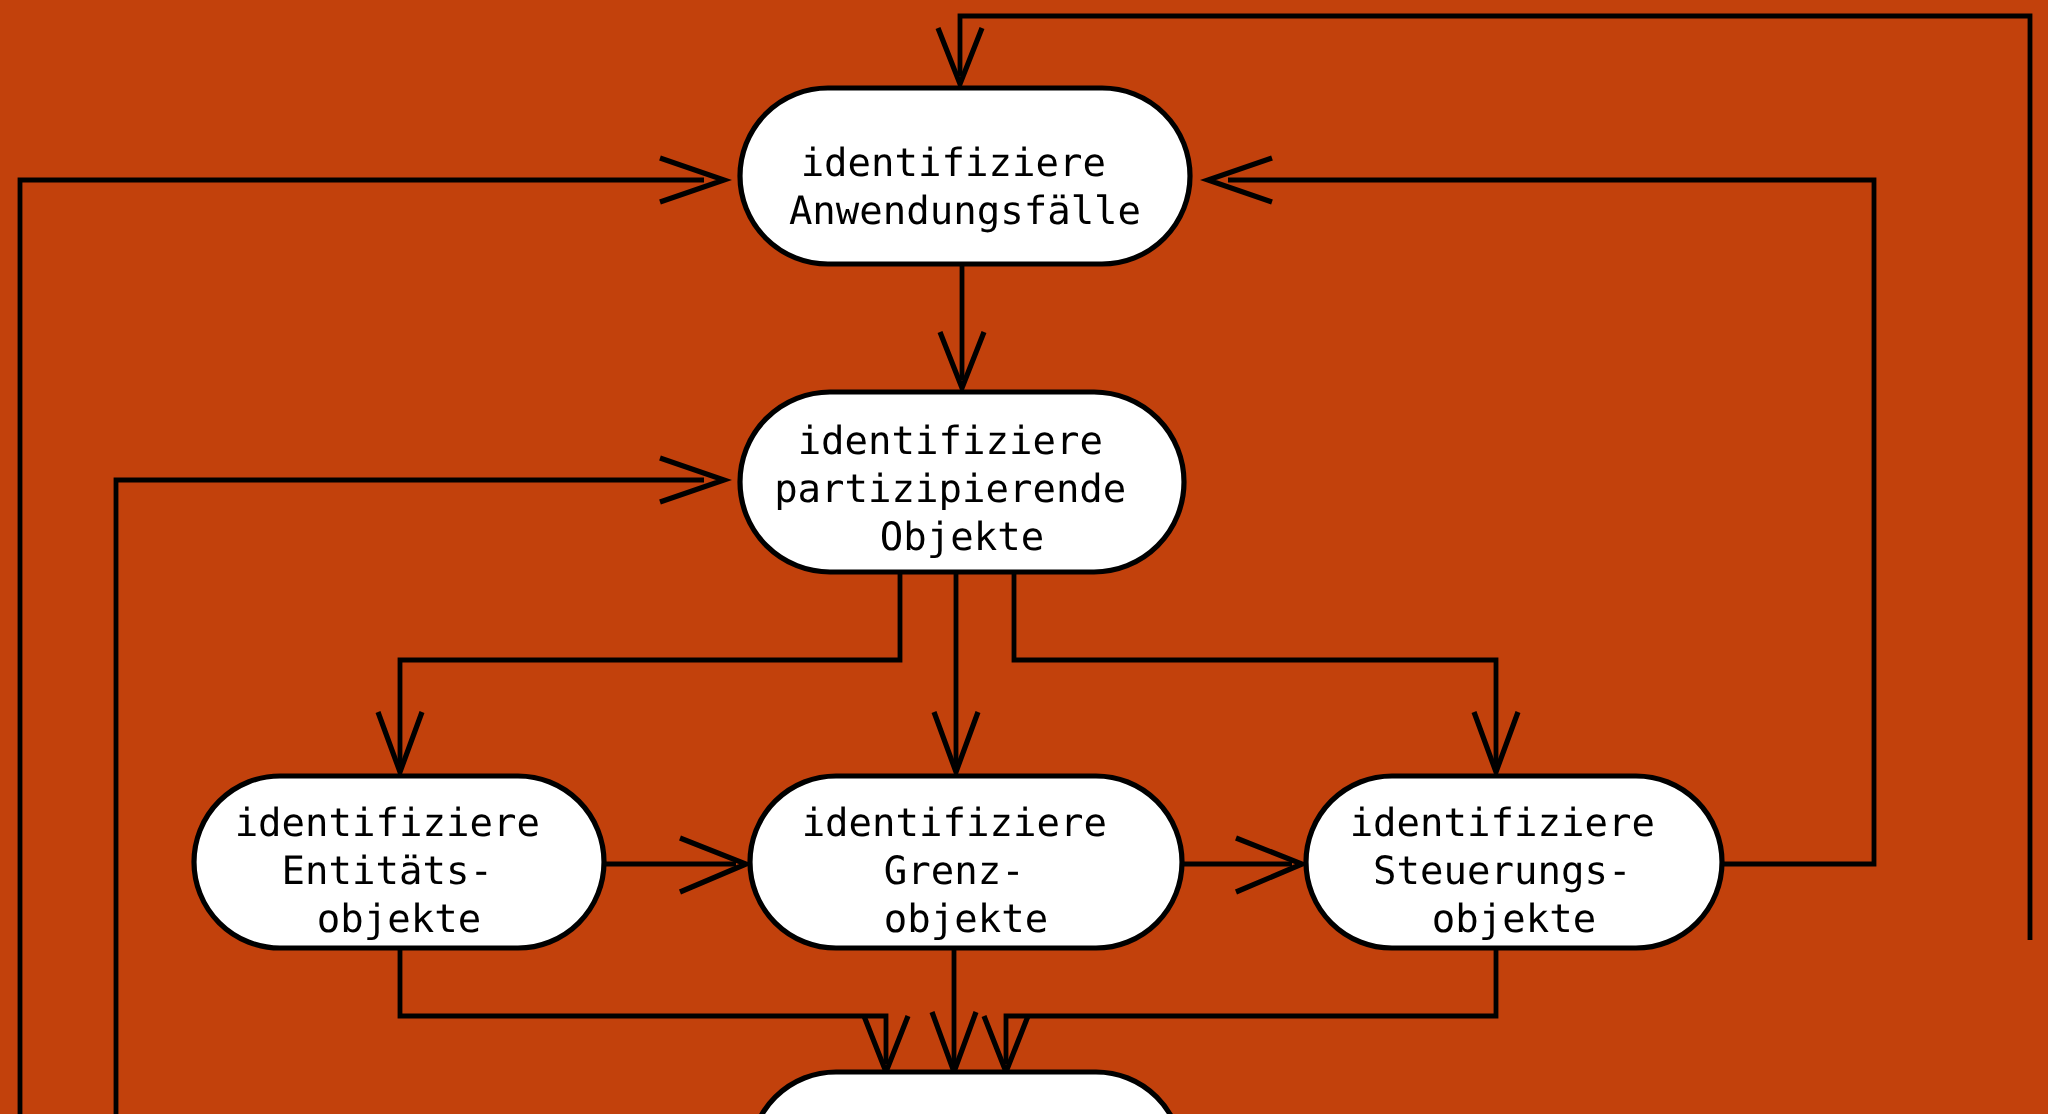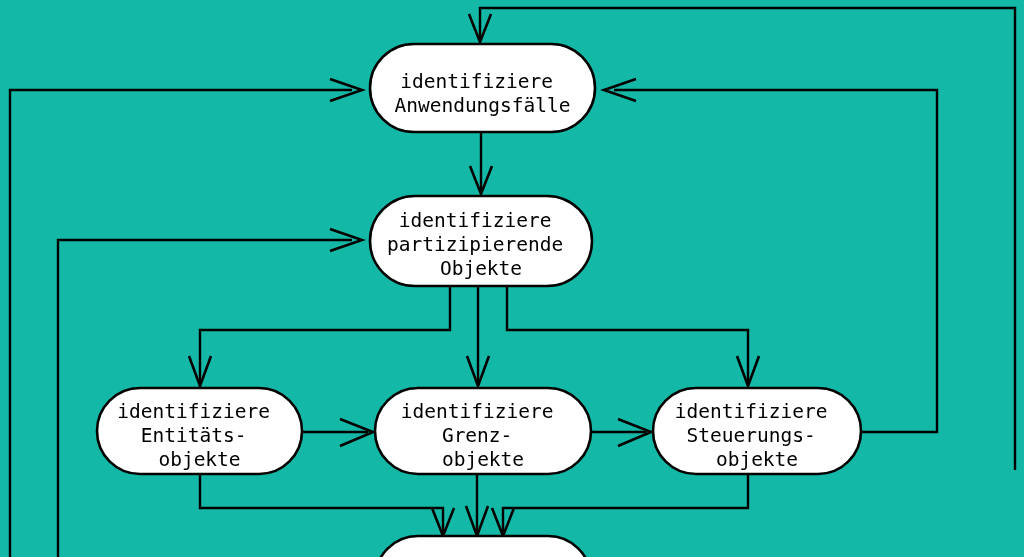--- a/index.html
+++ b/index.html
@@ -10,21 +10,21 @@
   body {
     width: 1024px;
     height: 557px;
     overflow: hidden;
     font-family: "DejaVu Sans Mono", monospace;
   }
   #diagram-root {
     position: relative;
     width: 1024px;
     height: 557px;
-    background: #14b8a6;
+    background: #c2410c;
   }
   svg#flow {
     display: block;
     width: 1024px;
     height: 557px;
   }
   .node-shape {
     fill: #ffffff;
     stroke: #000000;
     stroke-width: 2.6;

